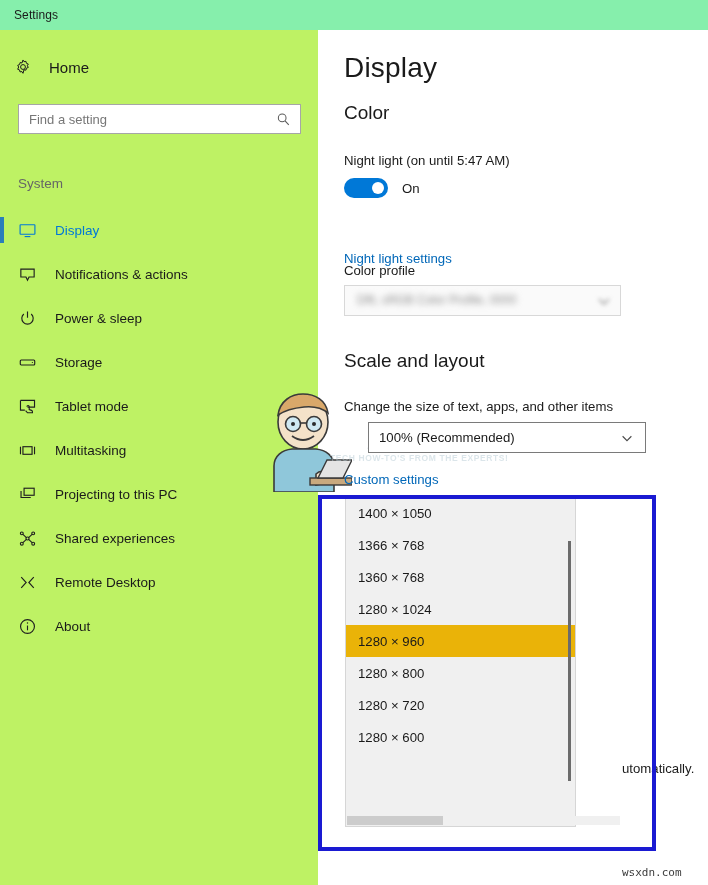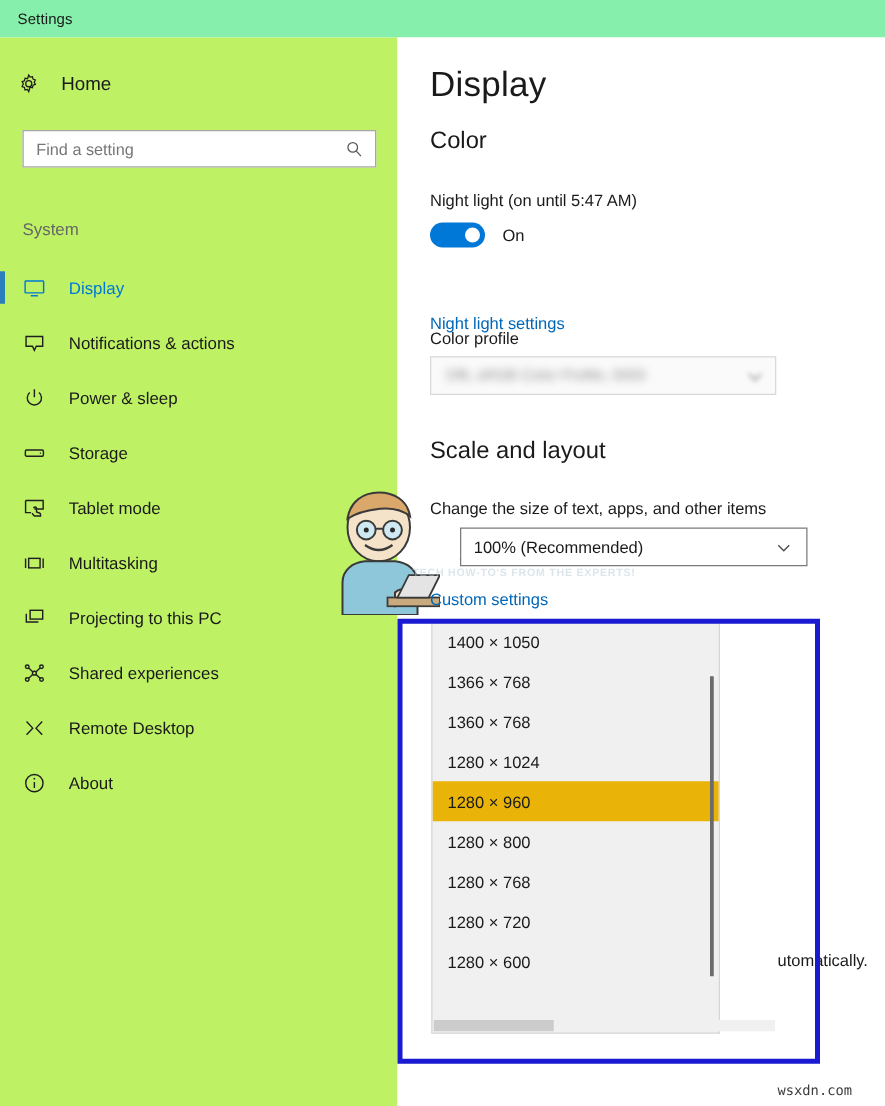--- a/index.html
+++ b/index.html
@@ -444,21 +444,20 @@
   </div>
 
   <div class="listbox">
     <div class="list-scroll">
       <div class="list-option">1400 × 1050</div>
       <div class="list-option">1366 × 768</div>
       <div class="list-option">1360 × 768</div>
       <div class="list-option">1280 × 1024</div>
       <div class="list-option highlight">1280 × 960</div>
       <div class="list-option">1280 × 800</div>
-      <div class="list-option">1280 × 768</div>
       <div class="list-option">1280 × 720</div>
       <div class="list-option">1280 × 600</div>
     </div>
     <div class="vscroll-track">
       <div class="vscroll-thumb"></div>
     </div>
     <div class="hscroll-track">
       <div class="hscroll-thumb"></div>
     </div>
   </div>

